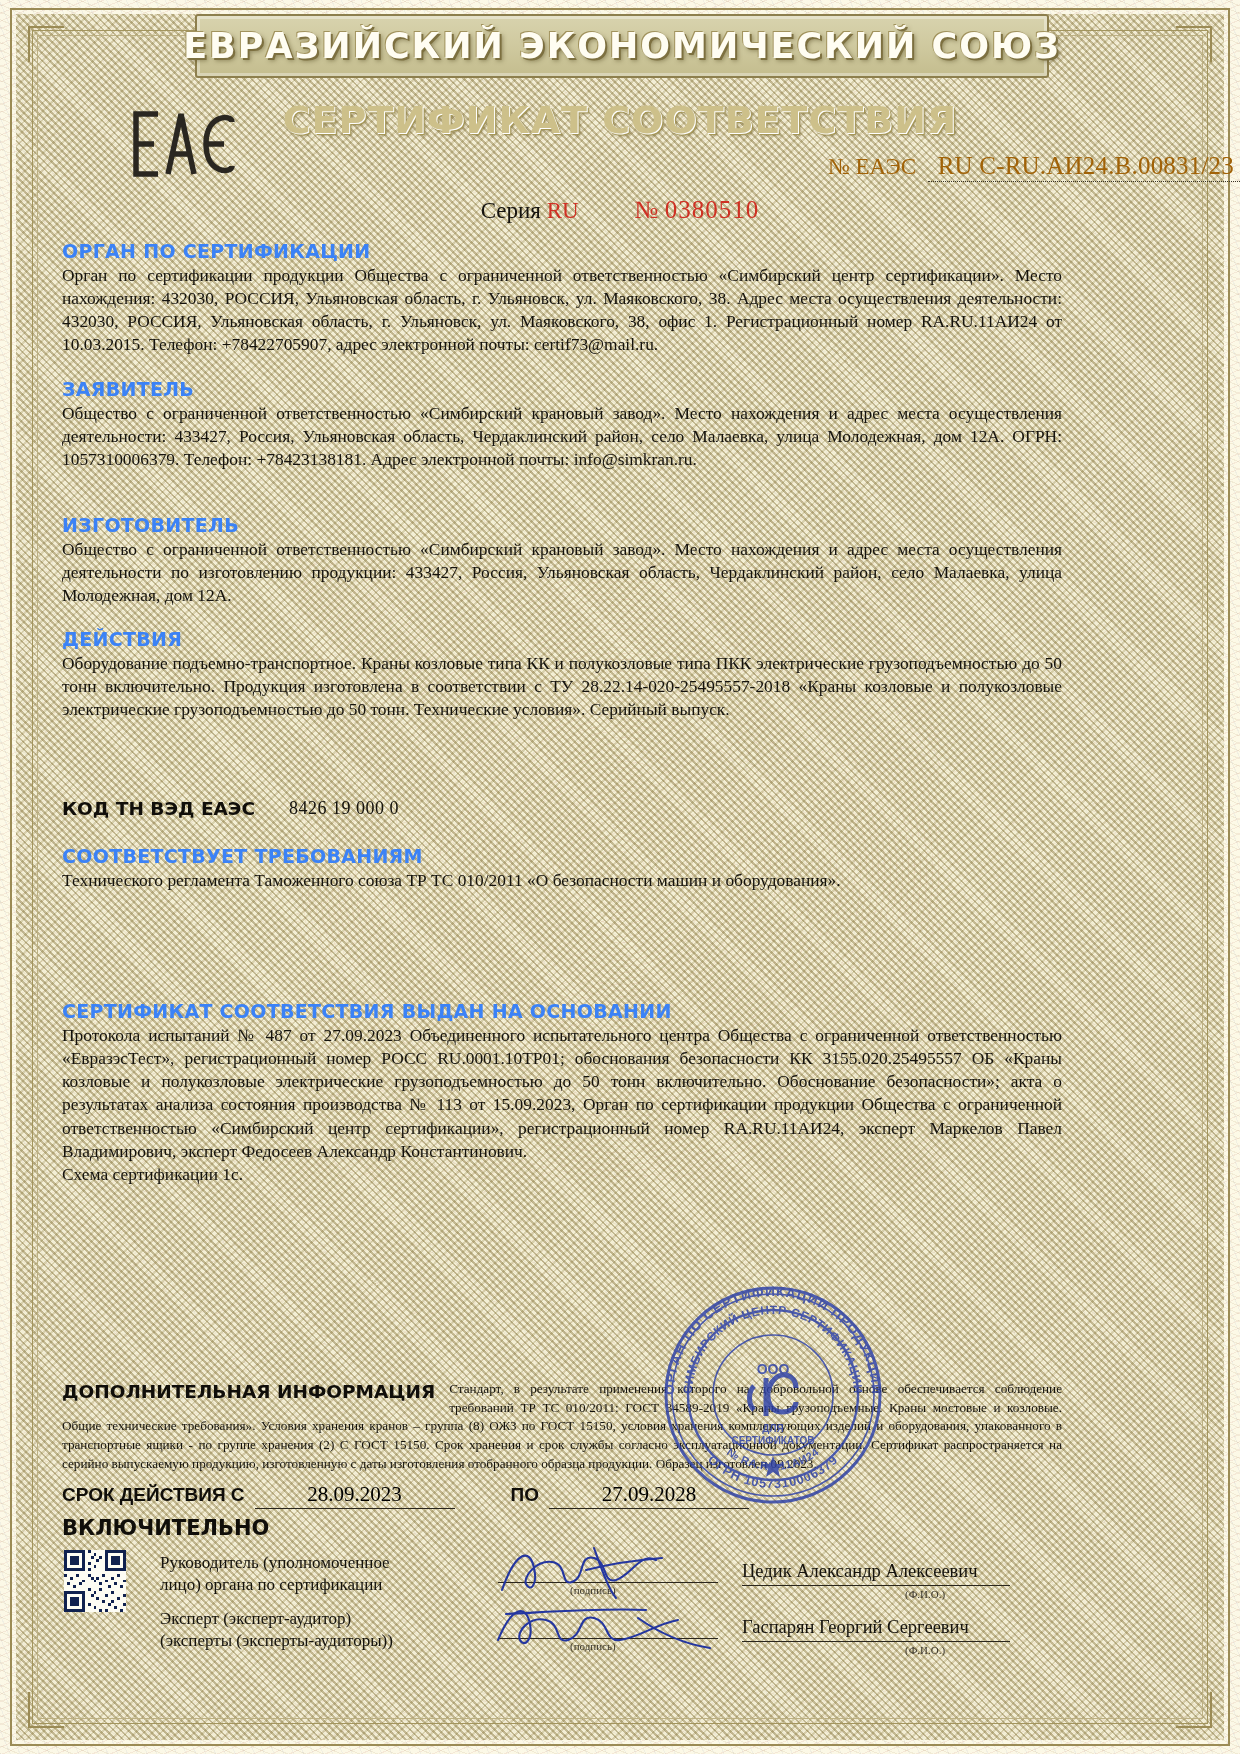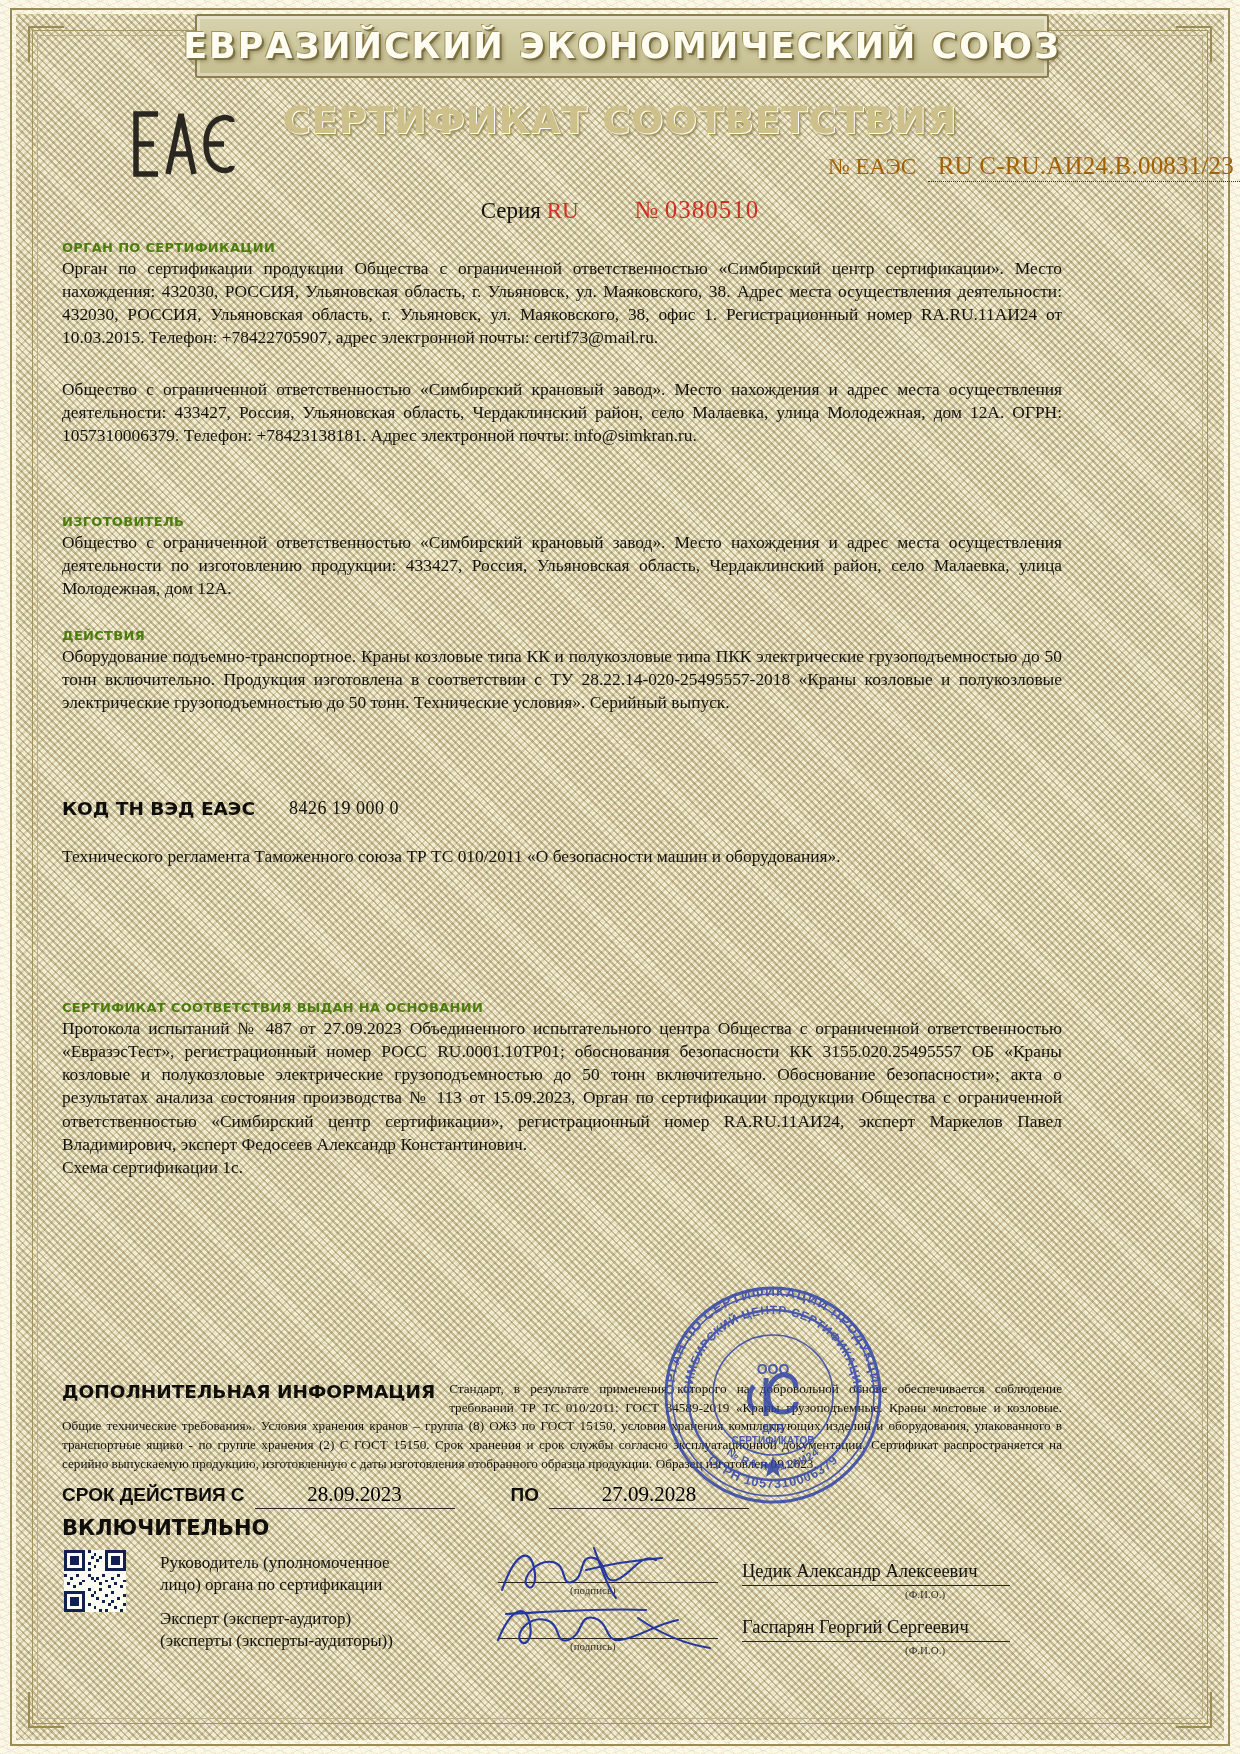--- a/index.html
+++ b/index.html
@@ -135,21 +135,21 @@
   }
   .series-line .red{color:#cf3023;font-weight:normal;}
   .series-line .gap{display:inline-block;width:44px;}
   .series-num{color:#cf3023;letter-spacing:1px;font-size:25px;}
 
   
   .sec{position:absolute;left:62px;width:1000px;}
   .sec h2{
     margin:0 0 2px 0;
     font-family:"DejaVu Sans", sans-serif;
-    font-size:13px;font-weight:bold;letter-spacing:.3px;color:#4d7c0f;
+    font-size:19px;font-weight:bold;letter-spacing:.3px;color:#3b82f6;
   }
   .sec p{
     margin:0;
     font-size:17.4px;line-height:1.33;color:#14120d;
     text-align:justify;
     text-justify:inter-word;
   }
   .sec p.nojust{text-align:left;}
 
   .kv{
@@ -273,39 +273,41 @@
     <span class="series-num">№</span>
     <span class="series-num">0380510</span>
   </div>
 
   <div class="sec" style="top:240px;">
     <h2>ОРГАН ПО СЕРТИФИКАЦИИ</h2>
     <p>Орган по сертификации продукции Общества с ограниченной ответственностью «Симбирский центр сертификации». Место нахождения: 432030, РОССИЯ, Ульяновская область, г. Ульяновск, ул. Маяковского, 38. Адрес места осуществления деятельности: 432030, РОССИЯ, Ульяновская область, г. Ульяновск, ул. Маяковского, 38, офис 1. Регистрационный номер RA.RU.11АИ24 от 10.03.2015. Телефон: +78422705907, адрес электронной почты: certif73@mail.ru.</p>
   </div>
 
   <div class="sec" style="top:378px;">
+    <h2>ЗАЯВИТЕЛЬ</h2>
     <p>Общество с ограниченной ответственностью «Симбирский крановый завод». Место нахождения и адрес места осуществления деятельности: 433427, Россия, Ульяновская область, Чердаклинский район, село Малаевка, улица Молодежная, дом 12А. ОГРН: 1057310006379. Телефон: +78423138181. Адрес электронной почты: info@simkran.ru.</p>
   </div>
 
   <div class="sec" style="top:514px;">
     <h2>ИЗГОТОВИТЕЛЬ</h2>
     <p>Общество с ограниченной ответственностью «Симбирский крановый завод». Место нахождения и адрес места осуществления деятельности по изготовлению продукции: 433427, Россия, Ульяновская область, Чердаклинский район, село Малаевка, улица Молодежная, дом 12А.</p>
   </div>
 
   <div class="sec" style="top:628px;">
     <h2>ДЕЙСТВИЯ</h2>
     <p>Оборудование подъемно-транспортное. Краны козловые типа КК и полукозловые типа ПКК электрические грузоподъемностью до 50 тонн включительно. Продукция изготовлена в соответствии с ТУ 28.22.14-020-25495557-2018 «Краны козловые и полукозловые электрические грузоподъемностью до 50 тонн. Технические условия». Серийный выпуск.</p>
   </div>
 
   <div class="kv" style="top:798px;">
     <span class="k">КОД ТН ВЭД ЕАЭС</span>
     <span class="v">8426 19 000 0</span>
   </div>
 
   <div class="sec" style="top:845px;">
+    <h2>СООТВЕТСТВУЕТ ТРЕБОВАНИЯМ</h2>
     <p class="nojust">Технического регламента Таможенного союза ТР ТС 010/2011 «О безопасности машин и оборудования».</p>
   </div>
 
   <div class="sec" style="top:1000px;">
     <h2>СЕРТИФИКАТ СООТВЕТСТВИЯ  ВЫДАН НА ОСНОВАНИИ</h2>
     <p>Протокола испытаний № 487 от 27.09.2023 Объединенного испытательного центра Общества с ограниченной ответственностью «ЕвразэсТест», регистрационный номер РОСС RU.0001.10ТР01; обоснования безопасности КК 3155.020.25495557 ОБ «Краны козловые и полукозловые электрические грузоподъемностью до 50 тонн включительно. Обоснование безопасности»; акта о результатах анализа состояния производства № 113 от 15.09.2023, Орган по сертификации продукции Общества с ограниченной ответственностью «Симбирский центр сертификации», регистрационный номер RA.RU.11АИ24, эксперт Маркелов Павел Владимирович, эксперт Федосеев Александр Константинович.</p>
     <p class="nojust">Схема сертификации 1с.</p>
   </div>
 
   <div class="addinfo">

